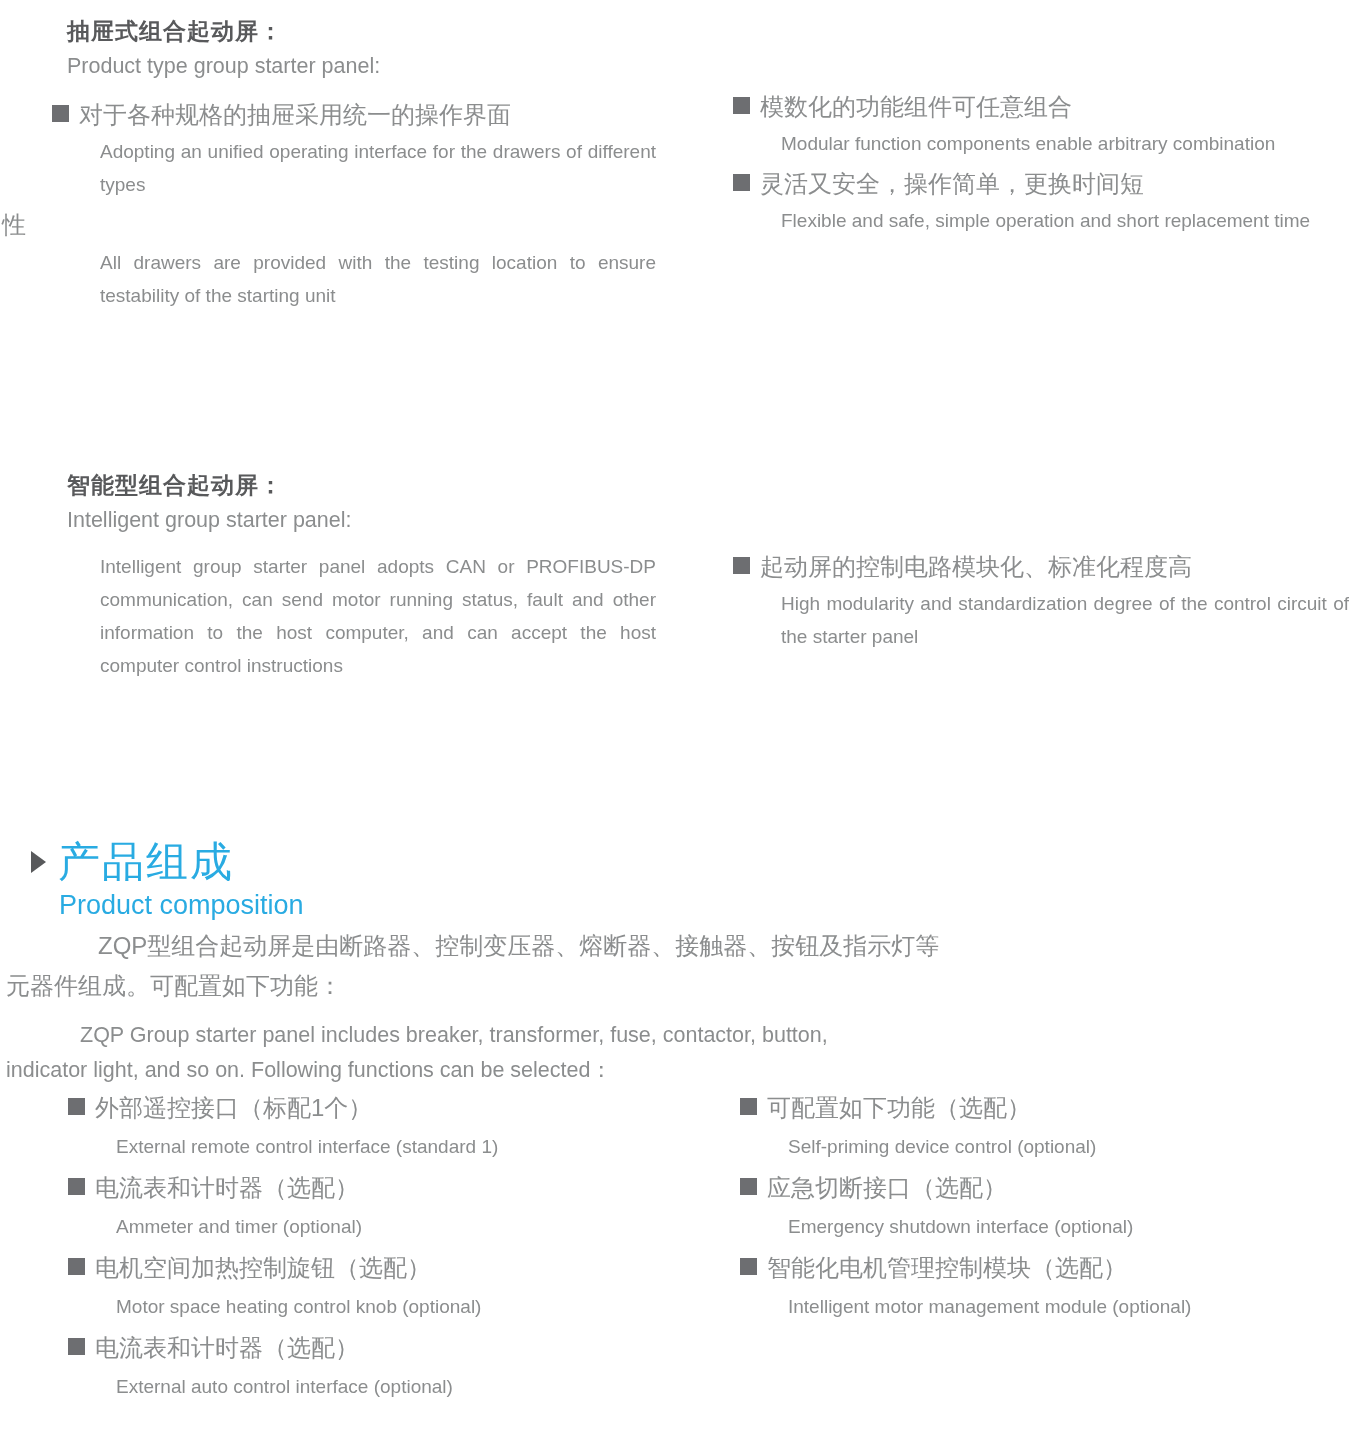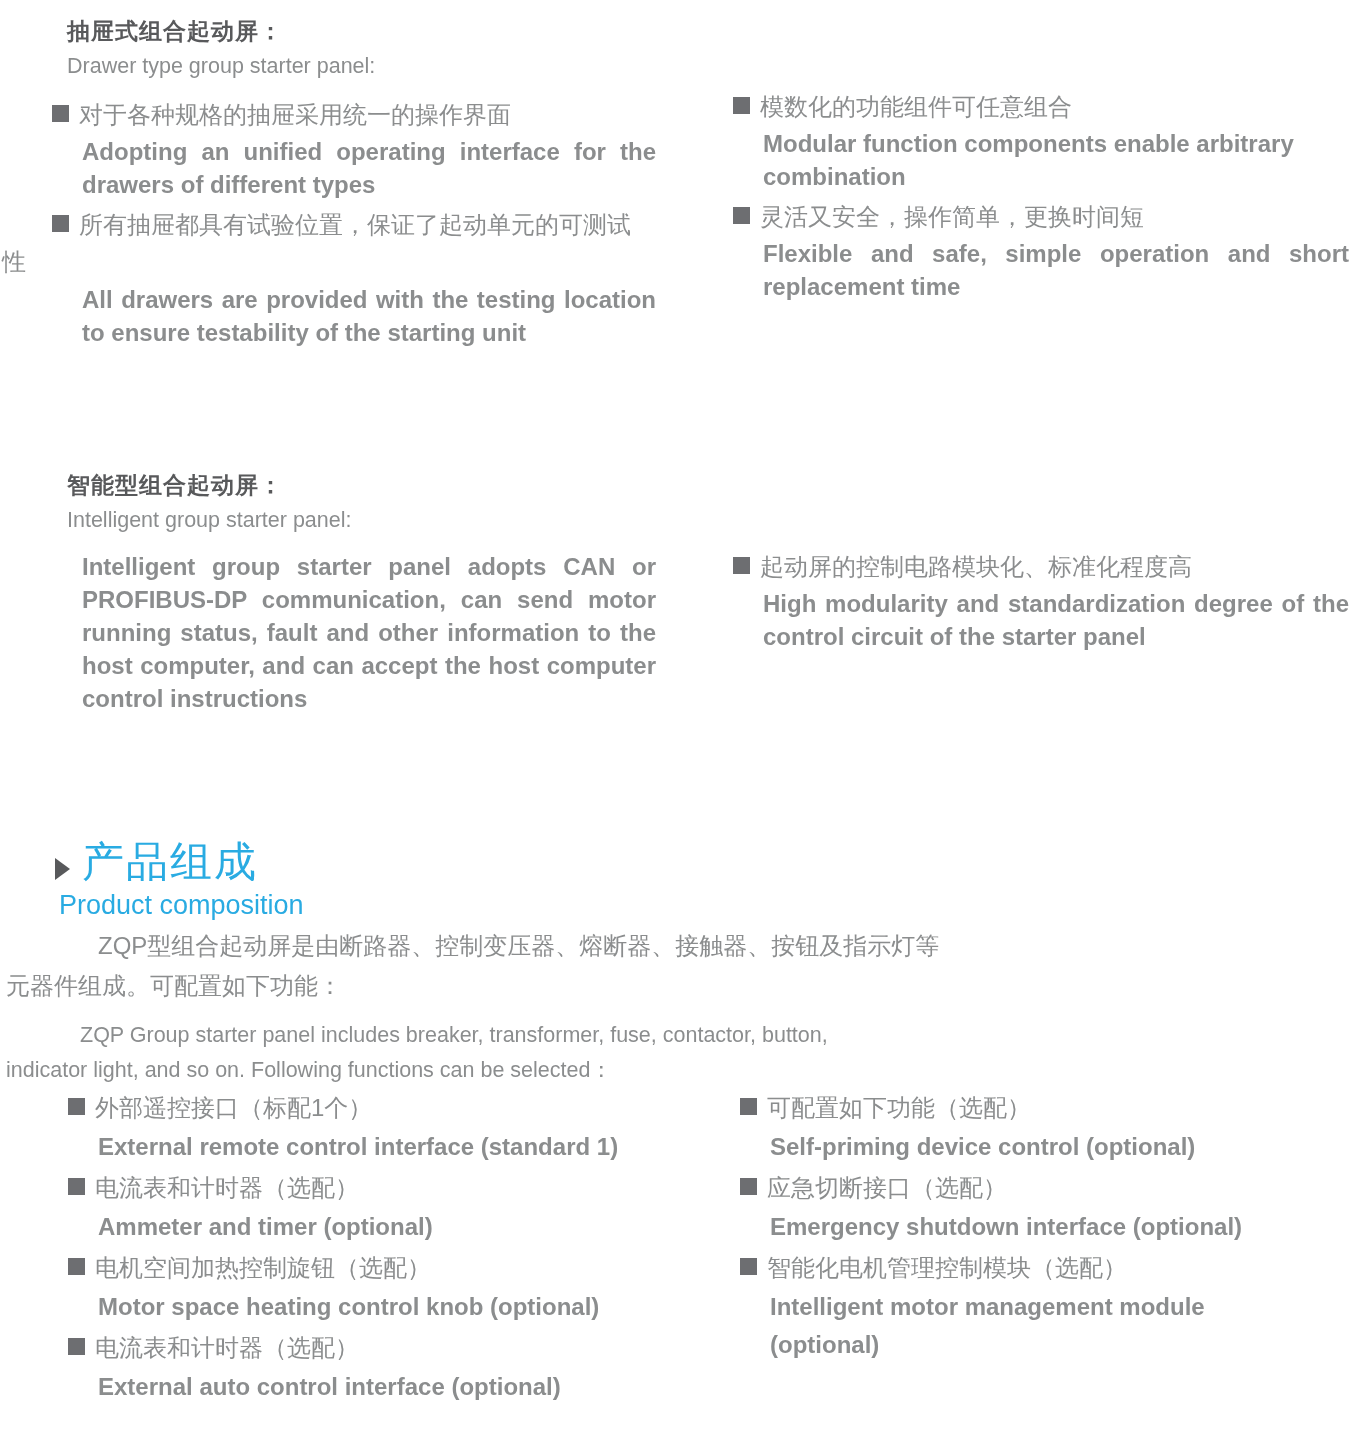--- a/index.html
+++ b/index.html
@@ -52,37 +52,36 @@
   }
   .nowrap { white-space: nowrap; }
   .zh-wrap { max-width: 536px; }
   .zh-overflow {
     font-size: 24px;
     line-height: 38px;
     color: var(--body);
     margin-left: -50px;
   }
   .en {
-    font-size: 24px;
+    font-size: 19px;
     line-height: 33px;
     color: var(--body);
-    margin-left: 30px;
+    margin-left: 48px;
     margin-top: 2px;
     text-align: justify;
-    font-weight: bold;
   }
   .en.no-just { text-align: left; }
 
   #sec1-left  { left: 52px;  top: 16px;  width: 604px; }
   #sec1-right { left: 733px; top: 88px;  width: 616px; }
   #sec2-left  { left: 52px;  top: 470px; width: 604px; }
   #sec2-right { left: 733px; top: 548px; width: 616px; }
 
   #comp-head { left: 31px; top: 838px; }
-  .comp-title-row { display: flex; align-items: center; margin-left: 24px; }
+  .comp-title-row { display: flex; align-items: flex-start; }
   .tri {
     width: 0; height: 0;
     border-left: 15px solid var(--heading);
     border-top: 11px solid transparent;
     border-bottom: 11px solid transparent;
     margin: 13px 12px 0 0;
   }
   .comp-title-zh {
     font-size: 42px;
     color: var(--blue);
@@ -114,35 +113,31 @@
   .comp-list .sq { margin-top: 10px; }
   .comp-list .item { margin-bottom: 2px; }
 </style>
 </head>
 <body>
 
 <div class="page">
 
   <div class="sec" id="sec1-left">
     <div class="sec-title-zh">抽屉式组合起动屏：</div>
-    <div class="sec-title-en">Drawer type group starter panel:</div>
+    <div class="sec-title-en">Product type group starter panel:</div>
 
     <div class="item">
       <div class="zh-row">
         <span class="sq"></span>
         <span class="zh nowrap">对于各种规格的抽屉采用统一的操作界面</span>
       </div>
       <div class="en">Adopting an unified operating interface for the drawers of different types</div>
     </div>
 
     <div class="item">
-      <div class="zh-row">
-        <span class="sq"></span>
-        <span class="zh nowrap">所有抽屉都具有试验位置，保证了起动单元的可测试</span>
-      </div>
       <div class="zh-overflow">性</div>
       <div class="en">All drawers are provided with the testing location to ensure testability of the starting unit</div>
     </div>
 
   </div>
 
   <div class="sec" id="sec1-right">
     <div class="item">
       <div class="zh-row">
         <span class="sq"></span>

